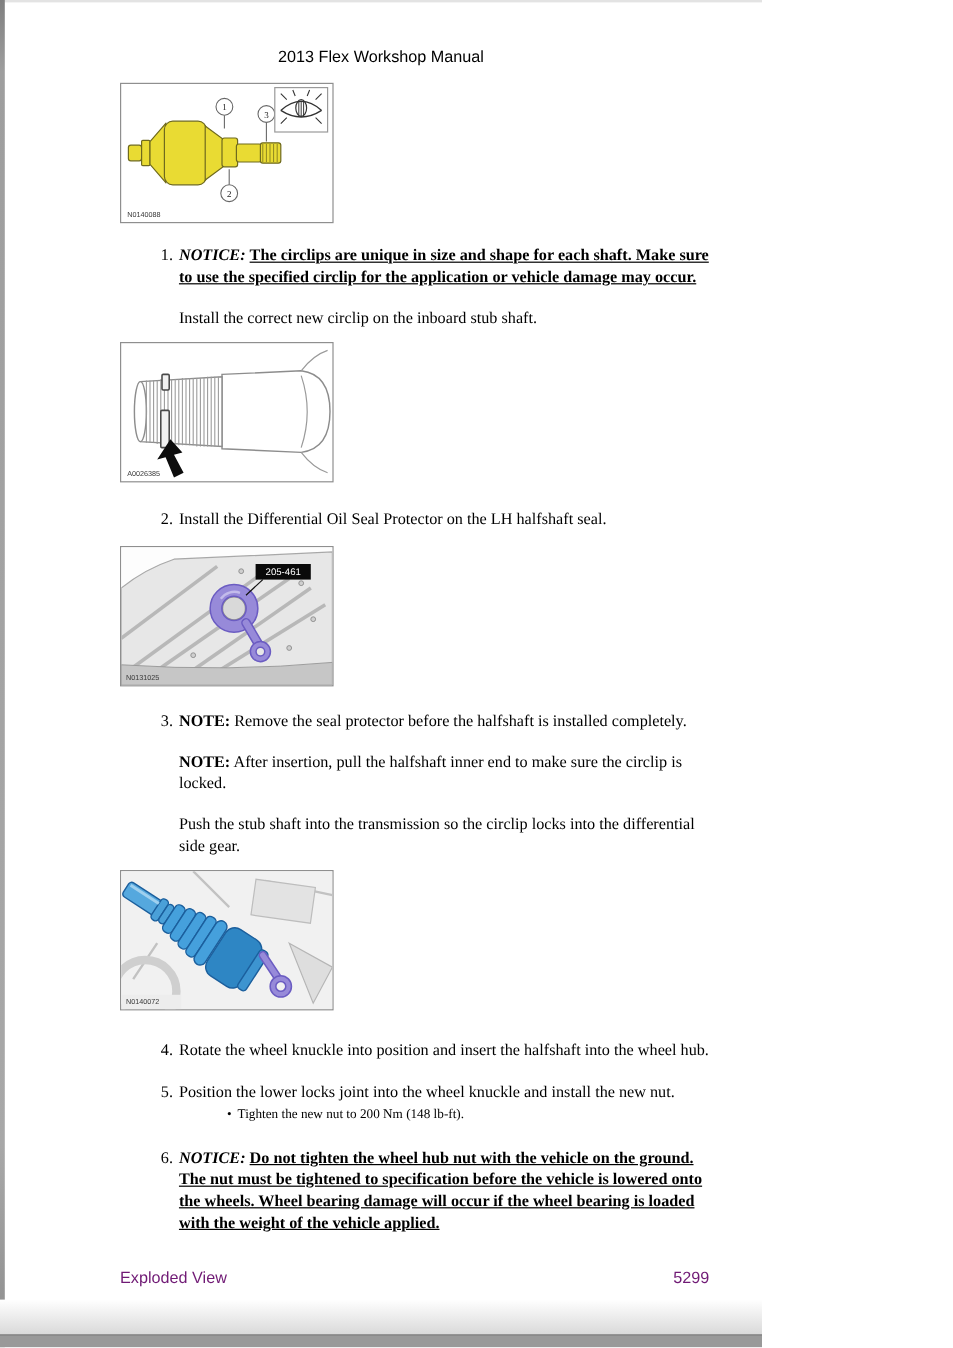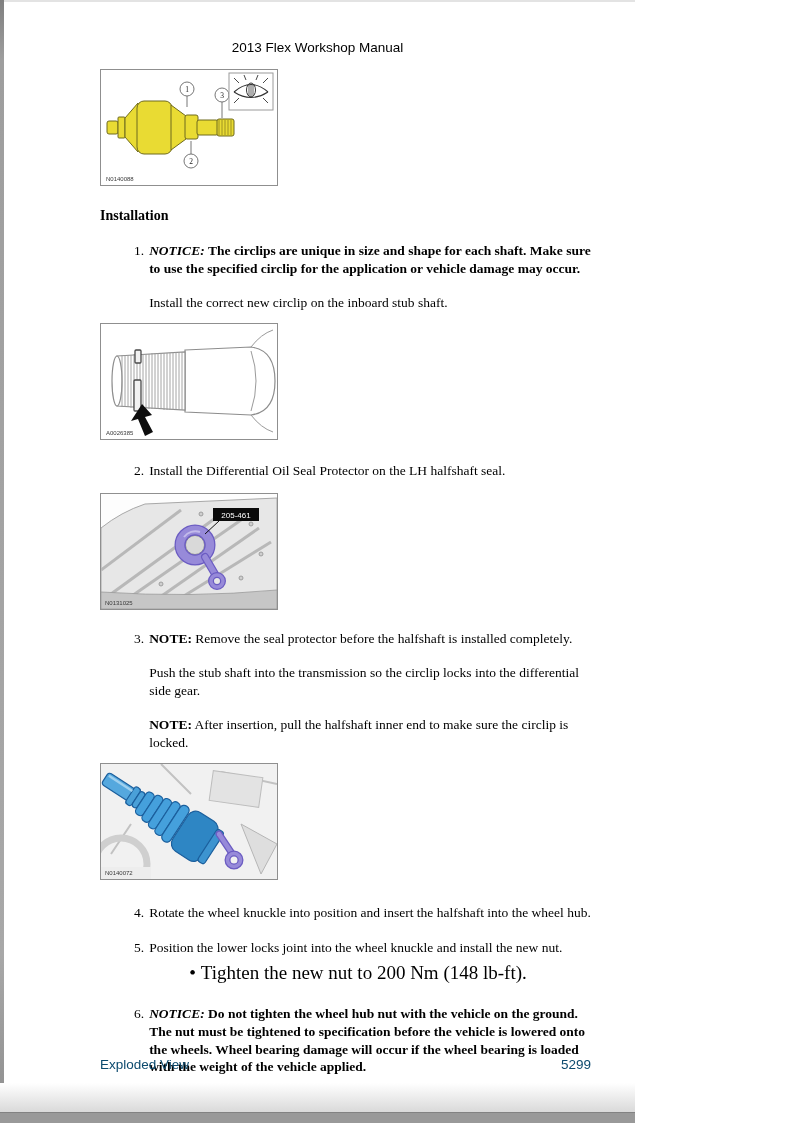--- a/index.html
+++ b/index.html
@@ -27,27 +27,27 @@
   .s2{margin-top:22px;}
   .s3{margin-top:20px;}
   .s4{margin-top:24px;}
   .s5{margin-top:17px;}
   .s6{margin-top:20px;}
   .step-num{flex:none;margin-right:5px;font-size:13.5px;line-height:1.32;}
   .step-body{flex:1;font-size:13.5px;line-height:1.32;}
   .step-body p{margin:0;}
   .step-body p + p{margin-top:16px;}
   .notice-label{font-style:italic;font-weight:bold;}
-  .notice-text{font-weight:bold;}
+  .notice-text{font-weight:bold;text-decoration:underline;}
   .note-label{font-weight:bold;margin-top:44px;}
-  .bullet-line{padding-left:40px;margin-top:3px;font-size:19px;line-height:1.32;}
+  .bullet-line{padding-left:40px;margin-top:3px;font-size:11px;line-height:1.32;}
   .bullet-marker{margin-right:5px;}
   .footer{position:absolute;top:1057px;left:100px;right:44px;
         font-family:"Liberation Sans",sans-serif;font-size:13.5px;
-        display:flex;justify-content:space-between;color:#0c4a6e;}
+        display:flex;justify-content:space-between;color:#701a75;}
   .fig-label{font-family:"Liberation Sans",sans-serif;fill:#3a3a3a;font-size:6px;}
   .callout-num{font-size:7.5px;fill:#222;font-family:"Liberation Serif",serif;}
   .badge-text{font-family:"Liberation Sans",sans-serif;font-size:8px;fill:#ffffff;}
 </style>
 </head>
 <body>
 
 <div class="page">
   <div class="top-edge"></div>
   <div class="left-edge"></div>
@@ -90,21 +90,20 @@
           <rect x="128" y="3" width="44" height="37" fill="#fff" stroke="#9a9a9a" stroke-width="1"></rect>
           <path d="M133,22 Q150,7 167,22 M133,22 Q150,33 167,22" fill="none" stroke="#333" stroke-width="1.1"></path>
           <ellipse cx="150" cy="20" rx="4.5" ry="7" fill="none" stroke="#333" stroke-width="1"></ellipse>
           <path d="M148,15 V26 M150,14 V27 M152,15 V26" stroke="#333" stroke-width="0.8"></path>
           <path d="M138,13 L133,8 M145,10 L143,5 M155,10 L157,5 M162,13 L167,8 M138,28 L133,33 M162,28 L167,33" stroke="#333" stroke-width="0.9"></path>
         </g>
         <text class="fig-label" x="5" y="111">N0140088</text>
       </svg>
     </div>
 
-    <div class="section-heading">Installation</div>
 
     <div class="step s1">
       <div class="step-num">1.</div>
       <div class="step-body">
         <p><span class="notice-label">NOTICE:</span>
            <span class="notice-text">The circlips are unique in size and shape for each shaft. Make sure to use the specified circlip for the application or vehicle damage may occur.</span></p>
         <p>Install the correct new circlip on the inboard stub shaft.</p>
       </div>
     </div>
 
@@ -169,23 +168,23 @@
         </g>
         <text class="fig-label" x="4" y="111">N0131025</text>
       </svg>
     </div>
 
     <div class="step s3">
       <div class="step-num">3.</div>
       <div class="step-body">
         <p><span class="note-label">NOTE:</span>
            <span>Remove the seal protector before the halfshaft is installed completely.</span></p>
-        <p>Push the stub shaft into the transmission so the circlip locks into the differential side gear.</p>
         <p><span class="note-label">NOTE:</span>
            <span>After insertion, pull the halfshaft inner end to make sure the circlip is locked.</span></p>
+        <p>Push the stub shaft into the transmission so the circlip locks into the differential side gear.</p>
       </div>
     </div>
 
     <div class="figure fig4">
       <svg viewBox="0 0 176 115">
         <rect x="0" y="0" width="176" height="115" fill="#f1f1f1"></rect>
         <g stroke="#c2c2c2" stroke-width="2" fill="none">
           <path d="M60,0 L90,30 M120,8 L176,20 M30,60 L10,90"></path>
           <circle cx="20" cy="100" r="26" stroke="#cfcfcf" stroke-width="7"></circle>
         </g>

